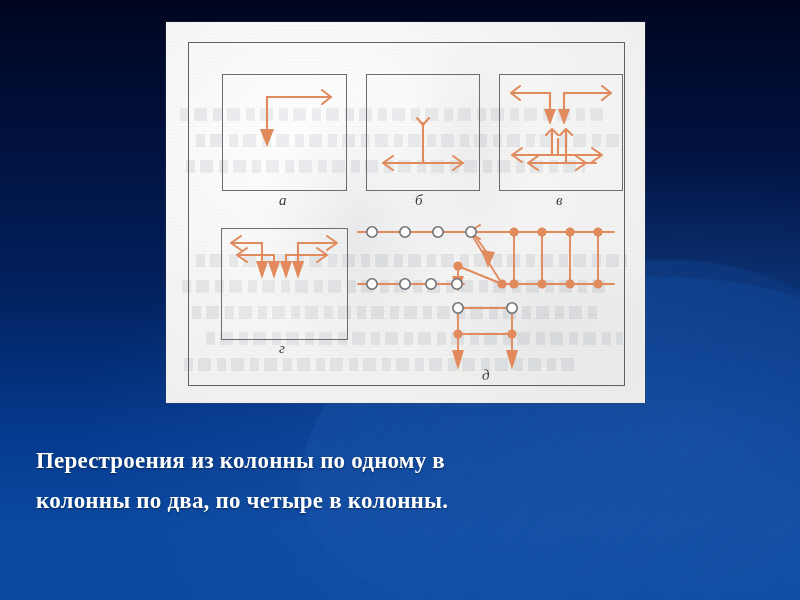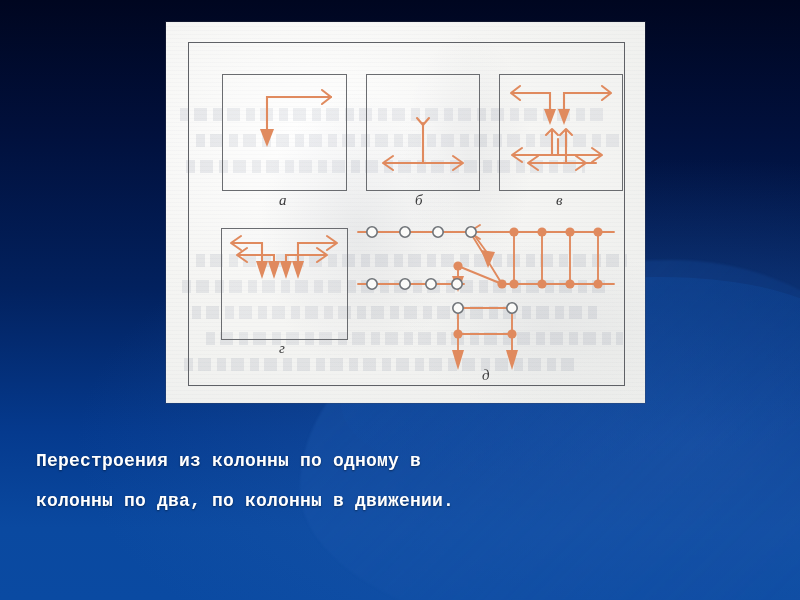--- a/index.html
+++ b/index.html
@@ -58,22 +58,22 @@
     position:absolute;left:22px;top:20px;right:20px;bottom:17px;
     border:1.6px solid #5f6166;
   }
 
   .panel{position:absolute;border:1.4px solid #6a6c70;background:rgba(255,255,255,0.12);}
   .plabel{position:absolute;font-family:"Liberation Serif",serif;font-style:italic;
     font-size:15px;color:#3b3b3c;}
 
   .cap{
     position:absolute;left:36px;top:441px;width:730px;
-    color:#ffffff;font-family:Liberation Mono, monospace;font-weight:bold;
-    font-size:18px;line-height:40px;letter-spacing:0.2px;
+    color:#ffffff;font-family:Liberation Serif, serif;font-weight:bold;
+    font-size:23px;line-height:40px;letter-spacing:0.2px;
     text-shadow:0 1px 2px rgba(0,0,0,0.45);
   }
   svg{display:block;}
 </style>
 </head>
 <body>
 
 <div id="slide">
 
   <div class="swoosh"></div>
@@ -235,16 +235,16 @@
           <circle cx="160" cy="116" r="4.6"></circle>
         </g>
       </svg>
     </div>
     <div class="plabel" style="left:316px;top:345px;">д</div>
 
   </div>
 
   <div class="cap">
     <div>Перестроения из колонны по одному в</div>
-    <div>колонны по два, по колонны в движении.</div>
+    <div>колонны по два, по четыре в колонны.</div>
   </div>
 
 </div>
 
 </body></html>

